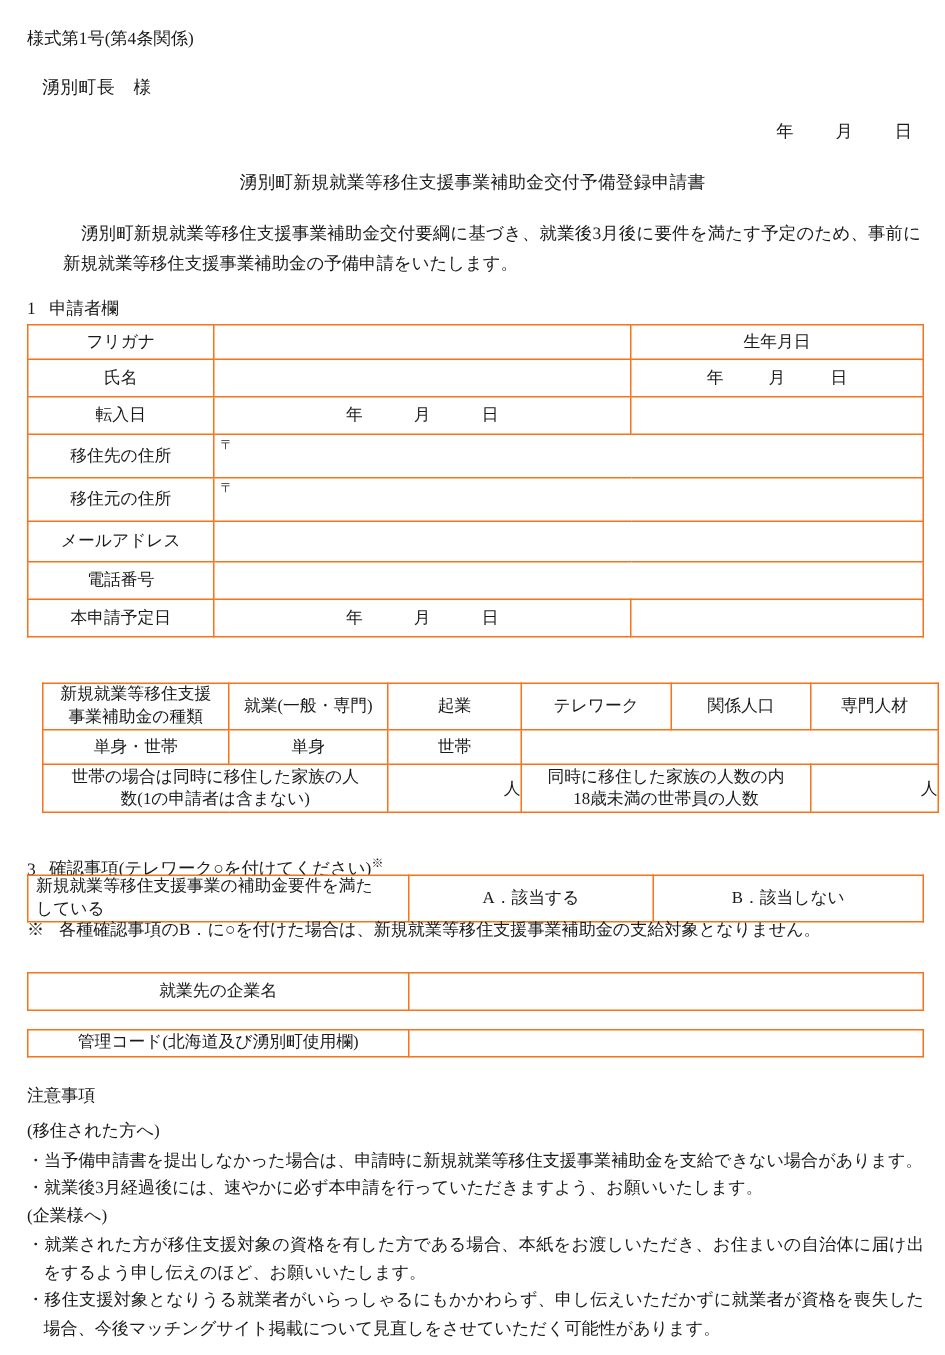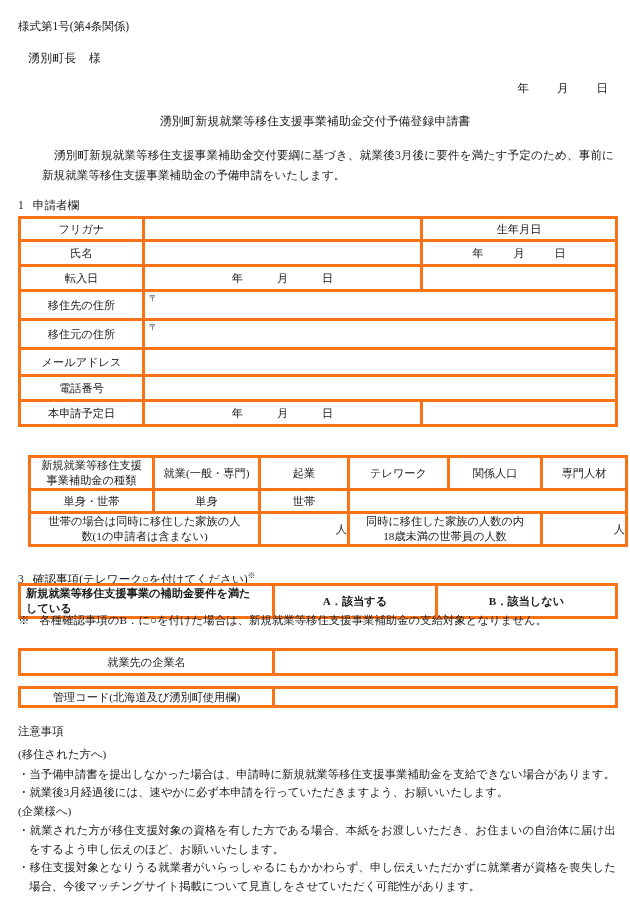--- a/index.html
+++ b/index.html
@@ -85,21 +85,21 @@
   .sec-head-3 { left: 18px; top: 570px; }
 
   
   table.form {
     position: absolute;
     border-collapse: collapse;
     table-layout: fixed;
     font-size: 11.2px;
   }
   table.form td {
-    border: 3px solid #f97316;
+    border: 1px solid #f97316;
     padding: 0;
     vertical-align: middle;
     background: #ffffff;
     box-sizing: border-box;
   }
   td.hd {
     background: #d9d9d9;
     text-align: center;
   }
   td.ctr { text-align: center; }
@@ -126,21 +126,21 @@
     text-align: left;
     padding-left: 4px;
     font-size: 8.5px;
     line-height: 1;
     padding-top: 2px;
   }
 
   
   #tbl-applicant { left: 18px; top: 216px; width: 597px; }
   #tbl-subsidy   { left: 28px; top: 455px; width: 597px; }
-  #tbl-confirm   { left: 18px; top: 583px; width: 597px; font-weight: bold; }
+  #tbl-confirm   { left: 18px; top: 583px; width: 597px; }
   #tbl-company   { left: 18px; top: 648px; width: 597px; }
   #tbl-mgmt      { left: 18px; top: 686px; width: 597px; }
 
   .two-line { line-height: 1.35; }
 
   
   .note-aster {
     position: absolute;
     left: 18px;
     top: 612px;

